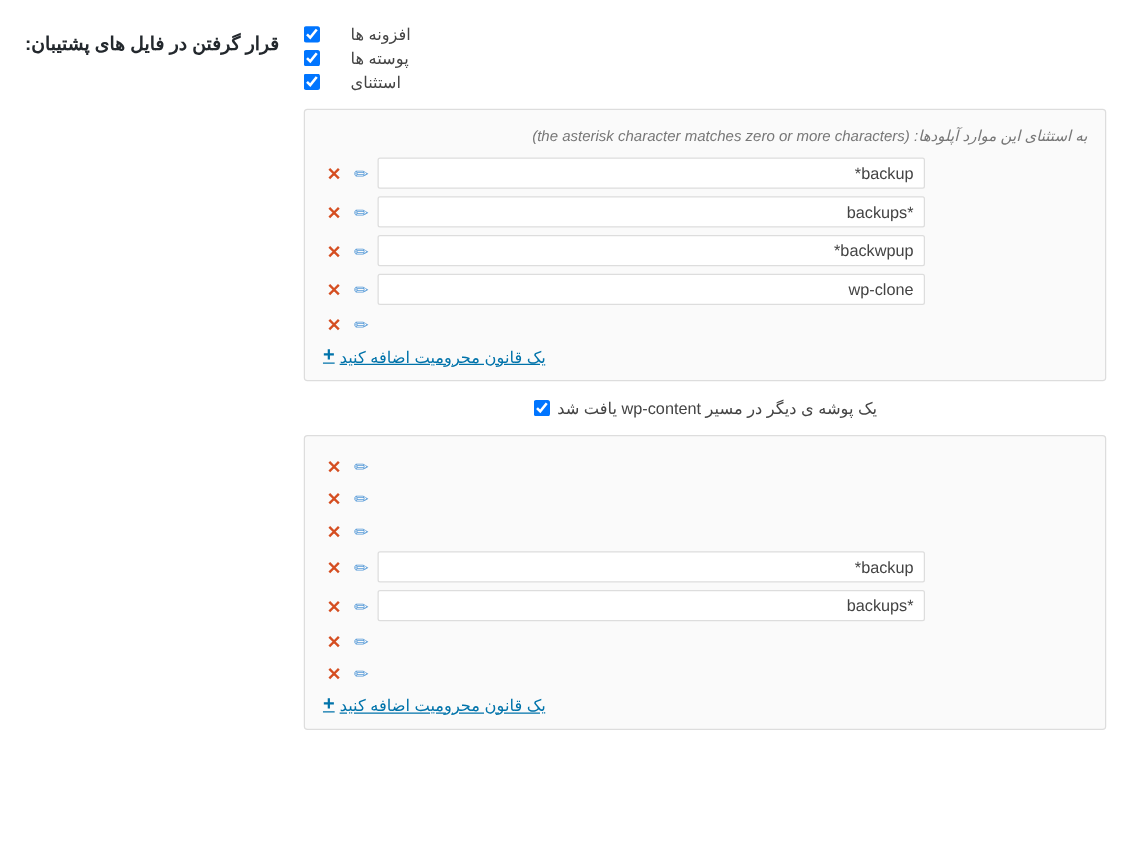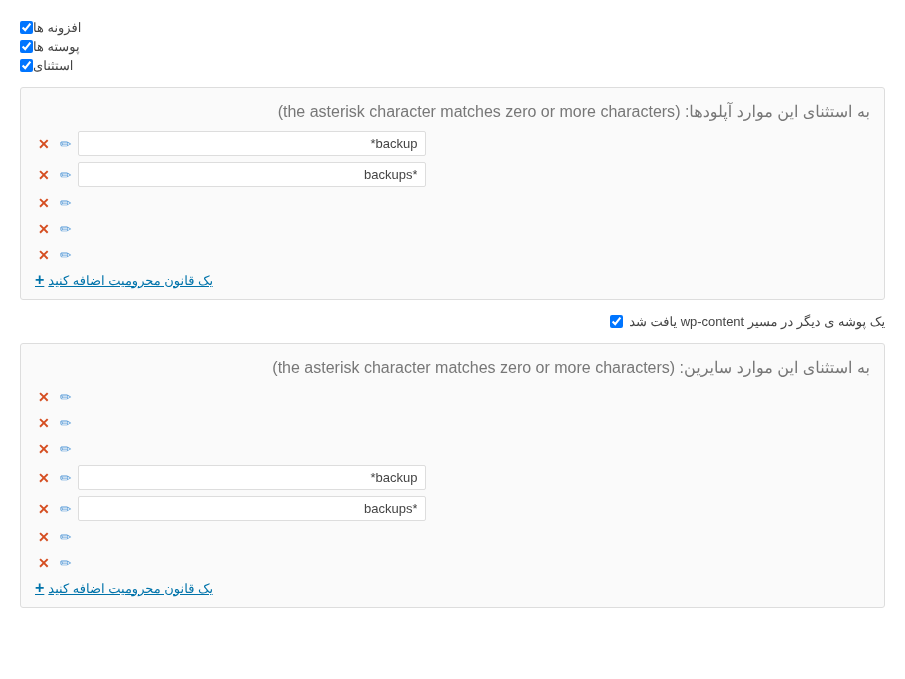--- a/index.html
+++ b/index.html
@@ -37,51 +37,52 @@
     .checkboxes-row {
       display: flex;
       flex-direction: column;
       align-items: flex-end;
       gap: 4px;
       margin-bottom: 14px;
     }
     .checkbox-label {
       display: flex;
       align-items: center;
-      gap: 0;
+      gap: 24px;
       cursor: pointer;
       font-size: 13px;
       color: #444;
     }
     .checkbox-label input[type="checkbox"] {
       margin: 0;
     }
     .exclusion-box {
       border: 1px solid #ddd;
       background: #fafafa;
       border-radius: 3px;
       padding: 14px 14px 10px 14px;
       margin-bottom: 14px;
     }
     .exclusion-box-title {
-      font-size: 16px;
+      font-size: 12px;
       color: #777;
       text-align: right;
       margin-bottom: 10px;
+      font-style: italic;
     }
     .exclusion-row {
       display: flex;
       align-items: center;
       flex-direction: row;
       justify-content: flex-end;
       gap: 4px;
       margin-bottom: 6px;
     }
     .exclusion-input {
-      width: 348px;
+      width: 438px;
       border: 1px solid #ddd;
       background: #fff;
       padding: 4px 8px;
       font-size: 13px;
       direction: ltr;
       text-align: right;
       border-radius: 2px;
       color: #444;
     }
     .icon-edit {
@@ -111,21 +112,21 @@
     }
     .add-rule-link .plus-icon {
       color: #0073aa;
       font-size: 16px;
       font-weight: bold;
     }
     .checkbox-section {
       display: flex;
       align-items: center;
       gap: 6px;
-      justify-content: flex-start;
+      justify-content: center;
       margin-bottom: 14px;
     }
     .checkbox-section label {
       font-size: 13px;
       color: #444;
       cursor: pointer;
     }
   </style>
 </head>
 <body>
@@ -156,24 +157,26 @@
           <input class="exclusion-input" type="text" value="*backup" style="">
           <a class="icon-edit">✏</a>
           <span class="icon-delete">✕</span>
         </div>
         <div class="exclusion-row">
           <input class="exclusion-input" type="text" value="backups*" style="">
           <a class="icon-edit">✏</a>
           <span class="icon-delete">✕</span>
         </div>
         <div class="exclusion-row">
-          <a class="icon-edit">✏</a>
-          <span class="icon-delete">✕</span>
-        </div>
-        <div class="exclusion-row">
+          <input class="exclusion-input" type="text" value="*backwpup" style="">
+          <a class="icon-edit">✏</a>
+          <span class="icon-delete">✕</span>
+        </div>
+        <div class="exclusion-row">
+          <input class="exclusion-input" type="text" value="wp-clone" style="">
           <a class="icon-edit">✏</a>
           <span class="icon-delete">✕</span>
         </div>
         <div class="exclusion-row">
           <a class="icon-edit">✏</a>
           <span class="icon-delete">✕</span>
         </div>
         <div class="add-rule-link">
           <a>یک قانون محرومیت اضافه کنید</a>
           <span class="plus-icon">+</span>
@@ -181,21 +184,20 @@
       </div>
 
       <div class="checkbox-section">
         <label>
           <span>یک پوشه ی دیگر در مسیر wp-content یافت شد</span>
         </label>
         <input type="checkbox" checked="" style="">
       </div>
 
       <div class="exclusion-box">
-        <div class="exclusion-box-title">به استثنای این موارد سایرین: (the asterisk character matches zero or more characters)</div>
         <div class="exclusion-row">
           <a class="icon-edit">✏</a>
           <span class="icon-delete">✕</span>
         </div>
         <div class="exclusion-row">
           <a class="icon-edit">✏</a>
           <span class="icon-delete">✕</span>
         </div>
         <div class="exclusion-row">
           <a class="icon-edit">✏</a>
@@ -220,14 +222,15 @@
           <span class="icon-delete">✕</span>
         </div>
         <div class="add-rule-link">
           <a>یک قانون محرومیت اضافه کنید</a>
           <span class="plus-icon">+</span>
         </div>
       </div>
 
     </div>
 
+    <div class="section-title">قرار گرفتن در فایل های پشتیبان:</div>
   </div>
 </div>
 
 </body></html>

